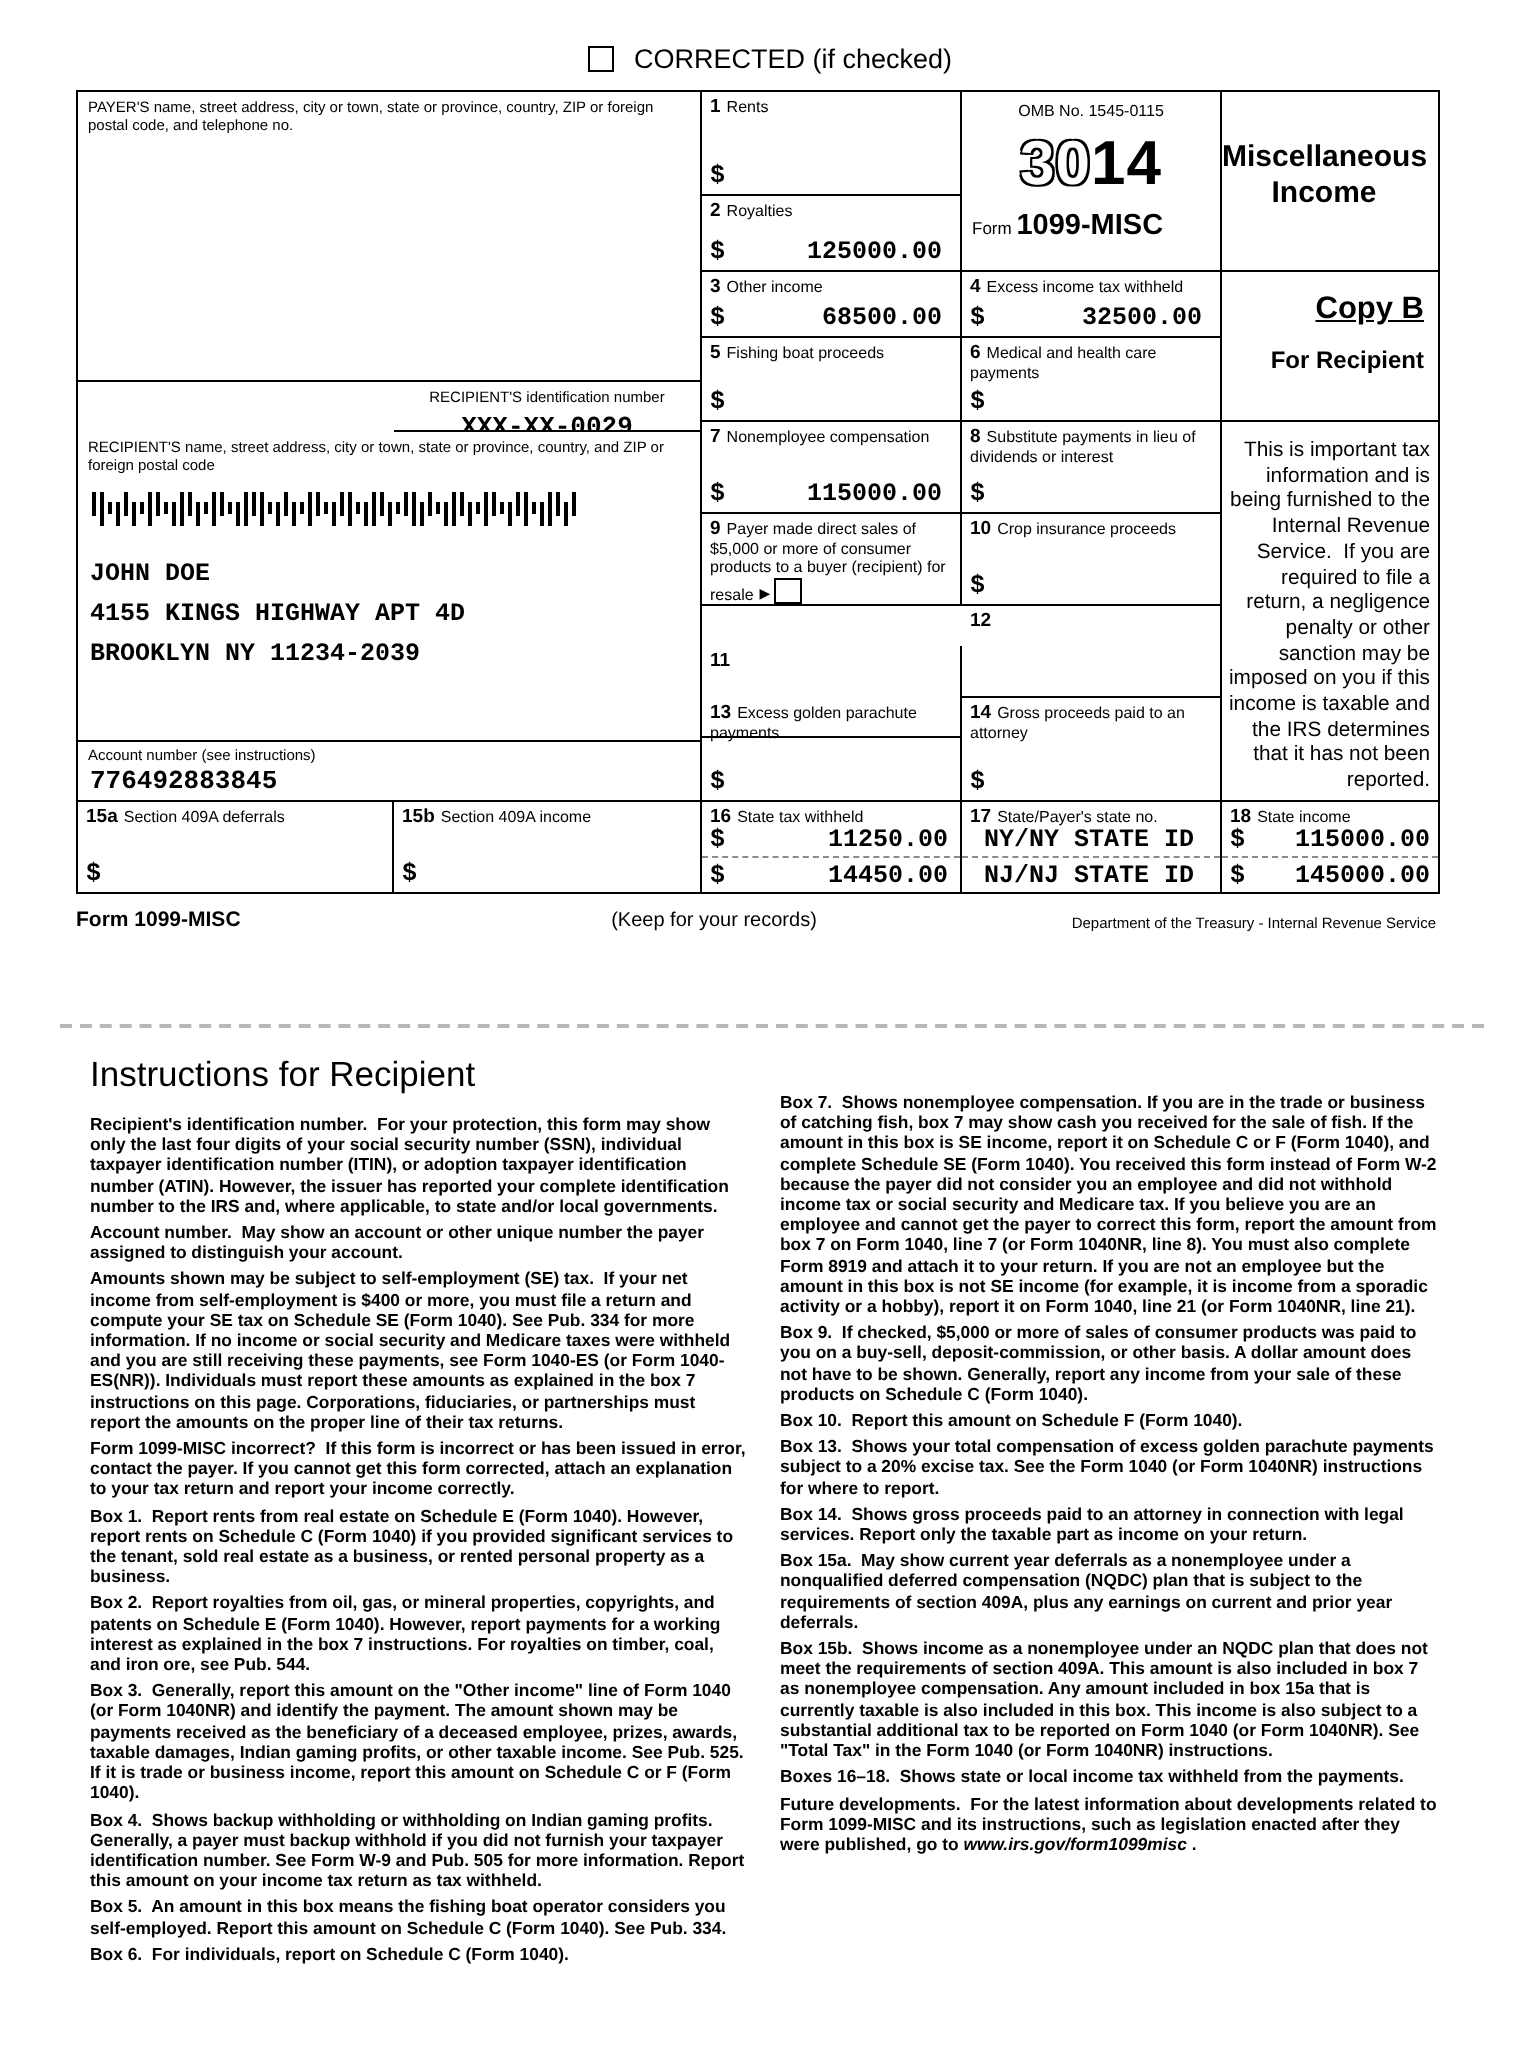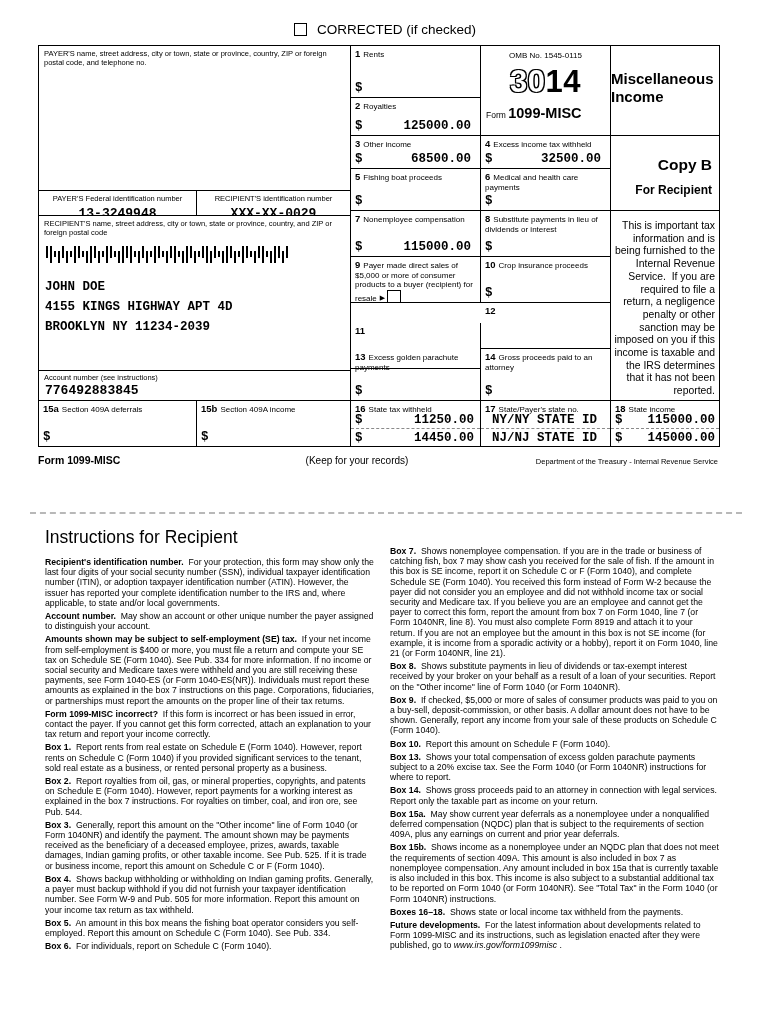--- a/index.html
+++ b/index.html
@@ -35,24 +35,24 @@
   
   .omb-cell{text-align:center;}
   .omb-lbl{font-size:8px;margin-top:5px;}
   .year{font-size:31px;font-weight:bold;margin-top:4px;letter-spacing:.5px;
         font-family:"Liberation Sans",sans-serif;}
   .y-out{color:#fff;text-shadow:-1.2px -1.2px 0 #000,1.2px -1.2px 0 #000,
          -1.2px 1.2px 0 #000,1.2px 1.2px 0 #000;}
   .form-no{font-size:8.5px;text-align:left;padding-left:5px;margin-top:5px;}
   .form-no b{font-size:14.5px;}
   
-  .misc-title{text-align:left;font-weight:bold;font-size:15px;line-height:18px;
+  .misc-title{text-align:center;font-weight:bold;font-size:15px;line-height:18px;
               padding:24px 6px 0 0;}
   .copyb-cell{text-align:right;padding-right:7px;}
-  .copyb{font-weight:bold;font-size:15.5px;margin-top:20px;}
+  .copyb{font-weight:bold;font-size:15.5px;margin-top:10px;text-decoration:underline;}
   .forrec{font-weight:bold;font-size:12px;margin-top:9px;}
   .statement{font-size:10.4px;line-height:12.7px;text-align:right;padding:9px 4px 0 2px;}
   
   .srows{position:absolute;left:0;right:0;bottom:0;}
   .srow{height:16px;display:flex;justify-content:space-between;align-items:flex-end;
         padding:0 6px 1px 4px;font-size:12.5px;}
   .srow.dash{border-bottom:1.2px dashed #8a8a8a;}
   .srow .c{width:100%;text-align:center;}
   .b9-arrow{font-size:7px;vertical-align:1px;padding:0 2px 0 3px;}
   .b9-check{width:12px;height:11px;border:1.4px solid #000;display:inline-block;
@@ -60,42 +60,38 @@
   
   .f-left{position:absolute;left:38px;top:454px;font-weight:bold;font-size:10.5px;}
   .f-center{position:absolute;left:222px;top:455px;width:270px;text-align:center;font-size:10px;}
   .f-right{position:absolute;right:52px;top:457px;font-size:7.5px;}
   
   .sep{position:absolute;left:30px;top:512px;width:712px;border-top:2px dashed #b8b8b8;}
   .ins-h{position:absolute;left:45px;top:527px;font-size:17.5px;font-weight:400;}
   .ins-col{position:absolute;width:329px;}
   .ins-col-left{left:45px;top:557px;}
   .ins-col-right{left:390px;top:546px;}
-  .ins-p{margin:0 0 3px 0;font-size:8.7px;line-height:10.2px;}
+  .ins-p{margin:0 0 3px 0;font-size:8.7px;line-height:10.2px;font-weight:bold;}
 </style>
 </head>
 <body>
 
 <div class="page">
 
   <div class="corrected">
     <span class="cbox"></span>
     <span>CORRECTED (if checked)</span>
   </div>
 
   <div class="form">
 
     <div class="cell br bb" style="left:0;top:0;width:312px;height:145px;">
       <div class="blk-label">PAYER'S name, street address, city or town, state or province, country, ZIP or foreign postal code, and telephone no.</div>
     </div>
 
-    <div class="cell br bb idcell" style="left:0;top:145px;width:158px;height:25px;">
-      <div class="lbl">PAYER'S Federal identification number</div>
-      <div class="val mono">13-3249948</div>
-    </div>
     <div class="cell br bb idcell" style="left:158px;top:145px;width:154px;height:25px;">
       <div class="lbl">RECIPIENT'S identification number</div>
       <div class="val mono">XXX-XX-0029</div>
     </div>
 
     <div class="cell br bb" style="left:0;top:170px;width:312px;height:155px;">
       <div class="blk-label">RECIPIENT'S name, street address, city or town, state or province, country, and ZIP or foreign postal code</div>
       <div class="barcode">
           <span style="height: 12px; margin-top: 0px;"></span>
           <span style="height: 17px; margin-top: 0px;"></span>
@@ -333,21 +329,20 @@
       <p class="ins-p"><b>Form 1099-MISC incorrect?</b>&nbsp; If this form is incorrect or has been issued in error, contact the payer. If you cannot get this form corrected, attach an explanation to your tax return and report your income correctly.</p>
       <p class="ins-p"><b>Box 1.</b>&nbsp; Report rents from real estate on Schedule E (Form 1040). However, report rents on Schedule C (Form 1040) if you provided significant services to the tenant, sold real estate as a business, or rented personal property as a business.</p>
       <p class="ins-p"><b>Box 2.</b>&nbsp; Report royalties from oil, gas, or mineral properties, copyrights, and patents on Schedule E (Form 1040). However, report payments for a working interest as explained in the box 7 instructions. For royalties on timber, coal, and iron ore, see Pub. 544.</p>
       <p class="ins-p"><b>Box 3.</b>&nbsp; Generally, report this amount on the "Other income" line of Form 1040 (or Form 1040NR) and identify the payment. The amount shown may be payments received as the beneficiary of a deceased employee, prizes, awards, taxable damages, Indian gaming profits, or other taxable income. See Pub. 525. If it is trade or business income, report this amount on Schedule C or F (Form 1040).</p>
       <p class="ins-p"><b>Box 4.</b>&nbsp; Shows backup withholding or withholding on Indian gaming profits. Generally, a payer must backup withhold if you did not furnish your taxpayer identification number. See Form W-9 and Pub. 505 for more information. Report this amount on your income tax return as tax withheld.</p>
       <p class="ins-p"><b>Box 5.</b>&nbsp; An amount in this box means the fishing boat operator considers you self-employed. Report this amount on Schedule C (Form 1040). See Pub. 334.</p>
       <p class="ins-p"><b>Box 6.</b>&nbsp; For individuals, report on Schedule C (Form 1040).</p>
     </div>
   <div class="ins-col ins-col-right">
       <p class="ins-p"><b>Box 7.</b>&nbsp; Shows nonemployee compensation. If you are in the trade or business of catching fish, box 7 may show cash you received for the sale of fish. If the amount in this box is SE income, report it on Schedule C or F (Form 1040), and complete Schedule SE (Form 1040). You received this form instead of Form W-2 because the payer did not consider you an employee and did not withhold income tax or social security and Medicare tax. If you believe you are an employee and cannot get the payer to correct this form, report the amount from box 7 on Form 1040, line 7 (or Form 1040NR, line 8). You must also complete Form 8919 and attach it to your return. If you are not an employee but the amount in this box is not SE income (for example, it is income from a sporadic activity or a hobby), report it on Form 1040, line 21 (or Form 1040NR, line 21).</p>
-      <p class="ins-p"><b>Box 8.</b>&nbsp; Shows substitute payments in lieu of dividends or tax-exempt interest received by your broker on your behalf as a result of a loan of your securities. Report on the "Other income" line of Form 1040 (or Form 1040NR).</p>
       <p class="ins-p"><b>Box 9.</b>&nbsp; If checked, $5,000 or more of sales of consumer products was paid to you on a buy-sell, deposit-commission, or other basis. A dollar amount does not have to be shown. Generally, report any income from your sale of these products on Schedule C (Form 1040).</p>
       <p class="ins-p"><b>Box 10.</b>&nbsp; Report this amount on Schedule F (Form 1040).</p>
       <p class="ins-p"><b>Box 13.</b>&nbsp; Shows your total compensation of excess golden parachute payments subject to a 20% excise tax. See the Form 1040 (or Form 1040NR) instructions for where to report.</p>
       <p class="ins-p"><b>Box 14.</b>&nbsp; Shows gross proceeds paid to an attorney in connection with legal services. Report only the taxable part as income on your return.</p>
       <p class="ins-p"><b>Box 15a.</b>&nbsp; May show current year deferrals as a nonemployee under a nonqualified deferred compensation (NQDC) plan that is subject to the requirements of section 409A, plus any earnings on current and prior year deferrals.</p>
       <p class="ins-p"><b>Box 15b.</b>&nbsp; Shows income as a nonemployee under an NQDC plan that does not meet the requirements of section 409A. This amount is also included in box 7 as nonemployee compensation. Any amount included in box 15a that is currently taxable is also included in this box. This income is also subject to a substantial additional tax to be reported on Form 1040 (or Form 1040NR). See "Total Tax" in the Form 1040 (or Form 1040NR) instructions.</p>
       <p class="ins-p"><b>Boxes 16–18.</b>&nbsp; Shows state or local income tax withheld from the payments.</p>
       <p class="ins-p"><b>Future developments.</b>&nbsp; For the latest information about developments related to Form 1099-MISC and its instructions, such as legislation enacted after they were published, go to<i> www.irs.gov/form1099misc</i> .</p>
     </div>
 

